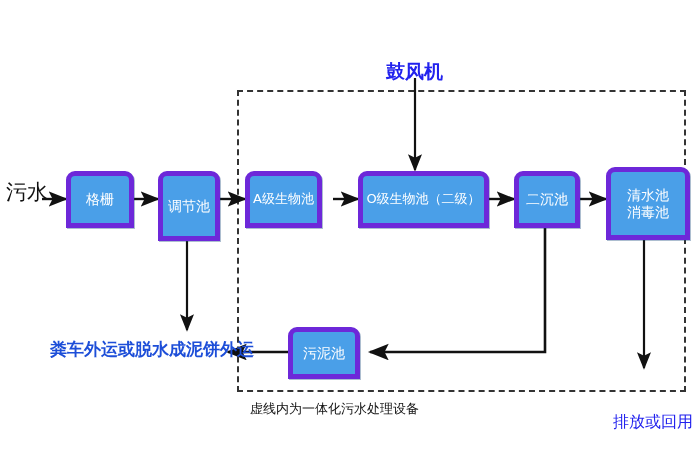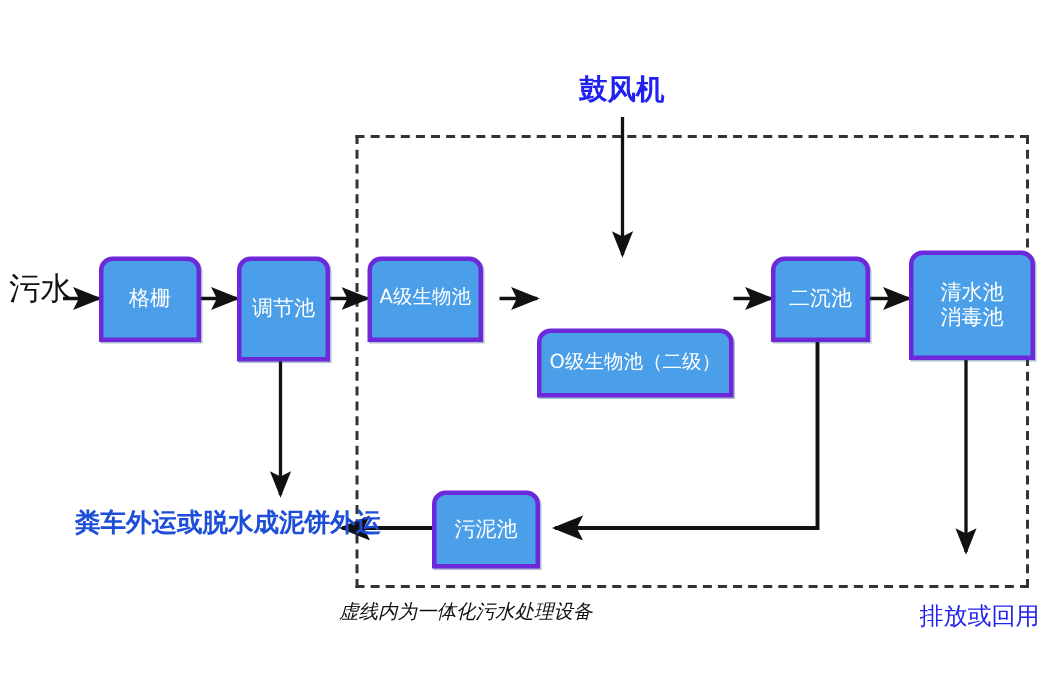--- a/index.html
+++ b/index.html
@@ -15,21 +15,21 @@
     width: 700px;
     height: 450px;
     background: #ffffff;
     overflow: hidden;
   }
   
   .node {
     position: absolute;
     box-sizing: border-box;
     background: #4a9fe8;
-    border: 3px solid #6d28d9;
+    border: 5px solid #6d28d9;
     border-top-left-radius: 9px;
     border-top-right-radius: 9px;
     border-bottom-left-radius: 0;
     border-bottom-right-radius: 0;
     color: #ffffff;
     display: flex;
     align-items: center;
     justify-content: center;
     text-align: center;
     line-height: 1.15;
@@ -43,21 +43,21 @@
   }
   .node .ln { display: block; }
 
   
   .label {
     position: absolute;
     white-space: nowrap;
     line-height: 1.1;
   }
   .label.black { color: #111111; }
-  .label.blue  { color: #2222ee; }
+  .label.blue  { color: #2222ee; margin-top: 11px; }
   .label.purple{ color: #1d4ed8; }
 
   
   .dashed-box {
     position: absolute;
     box-sizing: border-box;
     border: 2px dashed #333333;
     background: transparent;
   }
 
@@ -108,41 +108,41 @@
   </svg>
 
   <div class="label black" style="left:6px; top:181px; font-size:21px;">污水</div>
 
   <div class="label blue" style="left:386px; top:50px; font-size:19px; font-weight:bold;">鼓风机</div>
 
   <div class="label purple" style="left:50px; top:340px; font-size:17px; font-weight:bold;">粪车外运或脱水成泥饼外运</div>
 
   <div class="label blue" style="left:613px; top:402px; font-size:16px; font-weight:normal;">排放或回用</div>
 
-  <div class="label black" style="left:226px; top:402px; font-size:13px;font-style:italic;">虚线内为一体化污水处理设备</div>
+  <div class="label black" style="left:250px; top:402px; font-size:13px;">虚线内为一体化污水处理设备</div>
 
   <div class="node" style="left:66px; top:171px; width:68px; height:57px;">
     <span class="lines">
       <span class="ln">格栅</span>
     </span>
   </div>
 
   <div class="node" style="left:158px; top:171px; width:62px; height:70px;">
     <span class="lines">
       <span class="ln">调节池</span>
     </span>
   </div>
 
   <div class="node" style="left:245px; top:171px; width:77px; height:57px; font-size:13px;">
     <span class="lines">
       <span class="ln">A级生物池</span>
     </span>
   </div>
 
-  <div class="node" style="left:358px; top:171px; width:131px; height:46px; font-size:13px;margin-top:48px;">
+  <div class="node" style="left:358px; top:171px; width:131px; height:57px; font-size:13px;">
     <span class="lines">
       <span class="ln">O级生物池（二级）</span>
     </span>
   </div>
 
   <div class="node" style="left:514px; top:171px; width:66px; height:57px;">
     <span class="lines">
       <span class="ln">二沉池</span>
     </span>
   </div>

